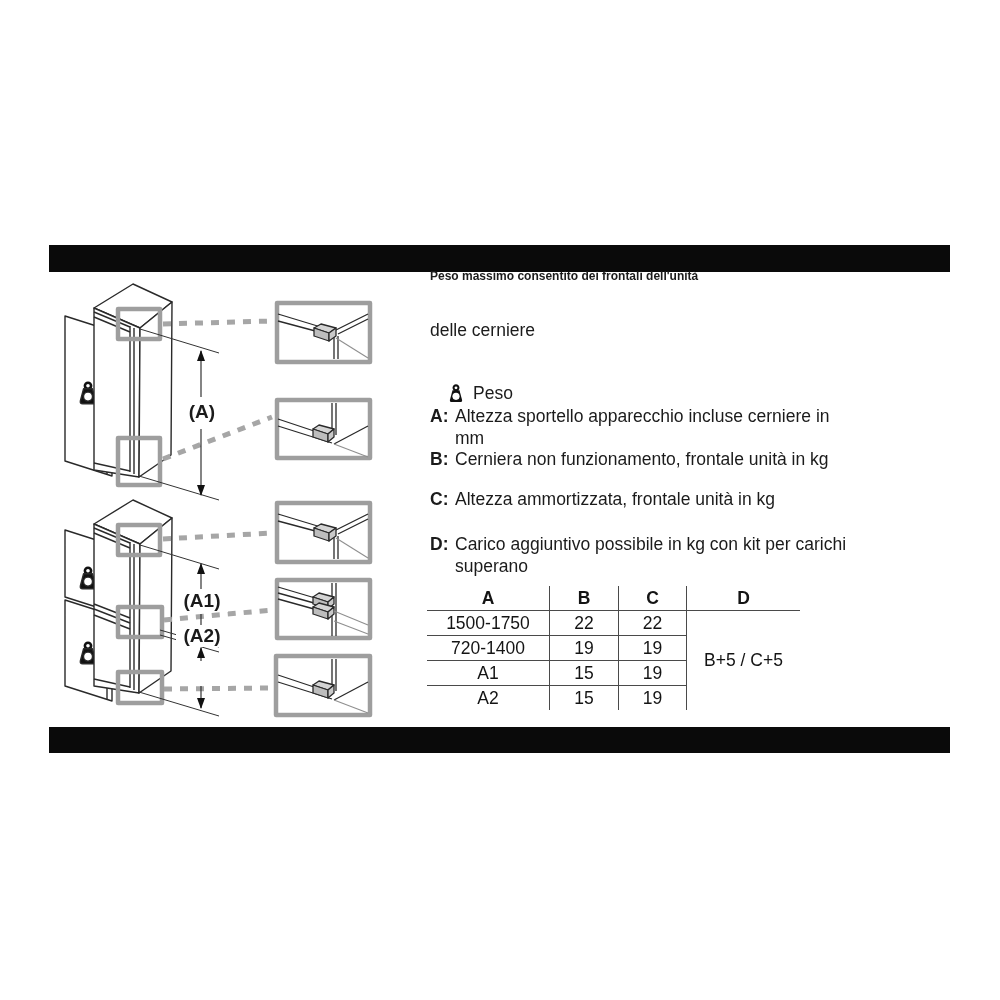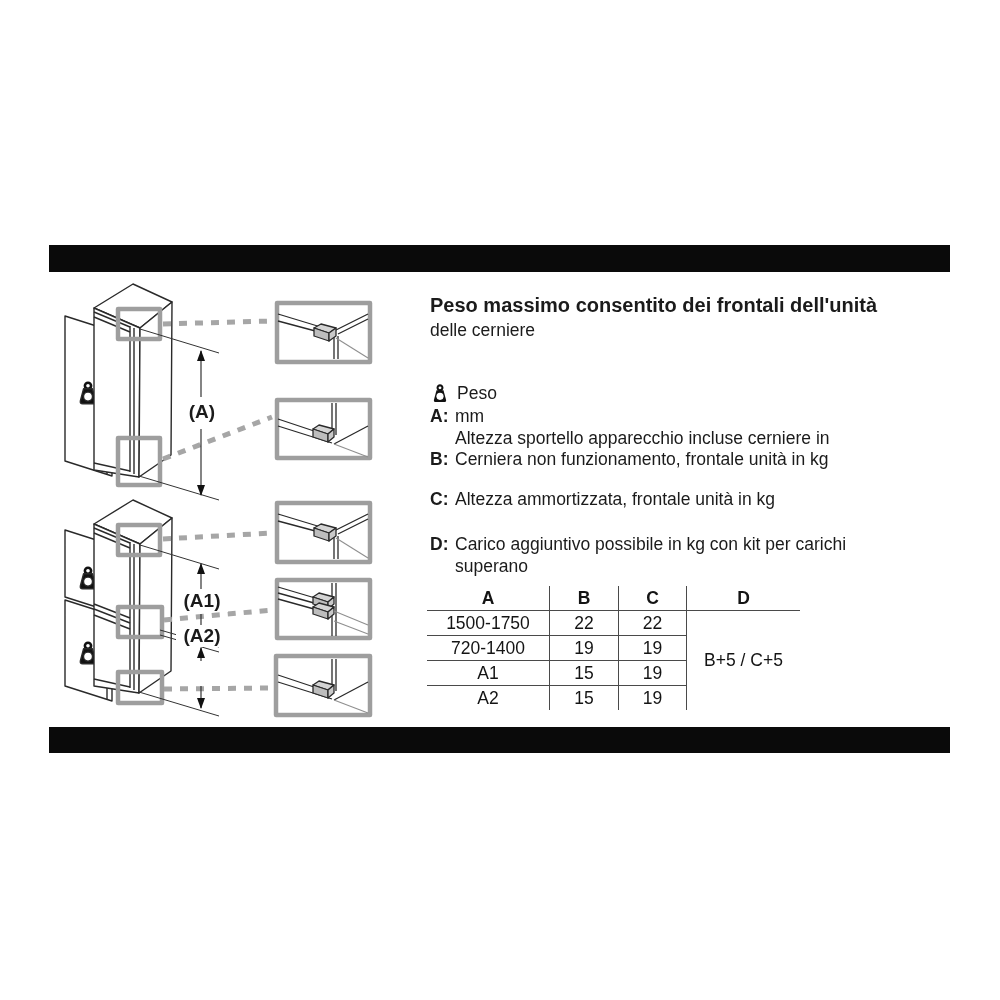--- a/index.html
+++ b/index.html
@@ -2,25 +2,25 @@
 <html><head>
 <meta charset="utf-8">
 <style>
   html,body{margin:0;padding:0;background:#fff;}
   .page{position:relative;width:1000px;height:1000px;background:#ffffff;overflow:hidden;
         font-family:"Liberation Sans",sans-serif;color:#1b1b1b;}
   .bar{position:absolute;left:49px;width:901px;background:#0a0a0a;}
   .bar-top{top:245px;height:27px;}
   .bar-bottom{top:727px;height:26px;}
 
-  .doc-title{position:absolute;left:430px;top:294px;font-size:20px;font-weight:bold;white-space:nowrap;}
+  .doc-title{position:absolute;left:430px;top:269px;font-size:12px;font-weight:bold;white-space:nowrap;}
   .intro{position:absolute;left:430px;top:320px;font-size:17.5px;line-height:21.3px;}
   .tline{white-space:nowrap;}
 
-  .peso-row{position:absolute;left:432px;top:383px;font-size:17.5px;height:22px;}
+  .peso-row{position:absolute;left:448px;top:383px;font-size:17.5px;height:22px;}
   .peso-row svg{vertical-align:-4px;}
   .peso-row .peso-label{margin-left:9px;}
 
   .legend-item{position:absolute;left:430px;font-size:17.5px;line-height:21.5px;padding-left:25px;}
   .legend-item .prefix{position:absolute;left:0;top:0;font-weight:bold;}
   .li-a{top:406px;} .li-b{top:449px;} .li-c{top:489px;} .li-d{top:534px;}
 
   .diagram-svg{position:absolute;left:45px;top:275px;}
 
   .dim-label{position:absolute;font-weight:bold;font-size:19px;text-align:center;background:#fff;white-space:nowrap;}
@@ -215,22 +215,22 @@
   </div>
 
   <div class="peso-row">
     <svg width="16" height="19" viewBox="0 0 20 24">
       <use href="#icon-weight"></use>
     </svg><span class="peso-label">Peso</span>
   </div>
 
   <div class="legend-item li-a">
     <span class="prefix">A:</span>
+    <div class="tline">Altezza sportello apparecchio incluse cerniere in</div>
     <div class="tline">mm</div>
-    <div class="tline">Altezza sportello apparecchio incluse cerniere in</div>
   </div>
   <div class="legend-item li-b">
     <span class="prefix">B:</span>
     <div class="tline">Cerniera non funzionamento, frontale unità in kg</div>
   </div>
   <div class="legend-item li-c">
     <span class="prefix">C:</span>
     <div class="tline">Altezza ammortizzata, frontale unità in kg</div>
   </div>
   <div class="legend-item li-d">

